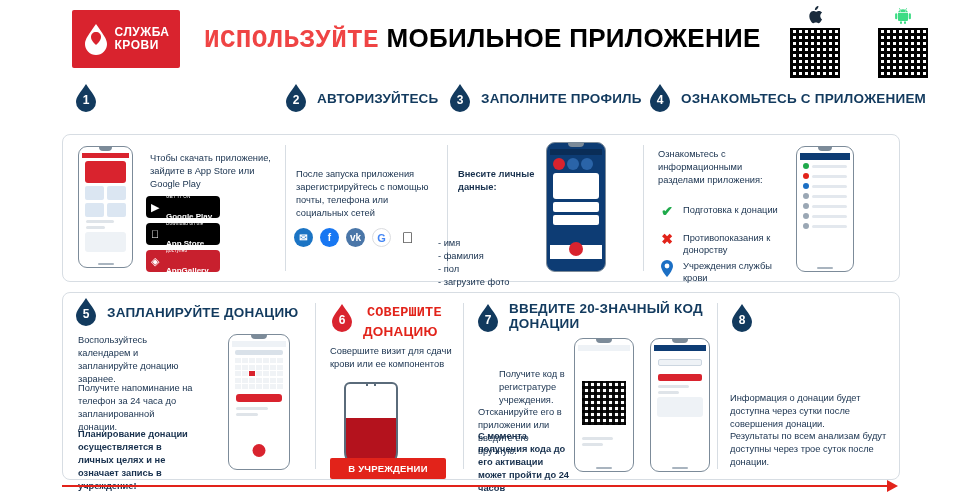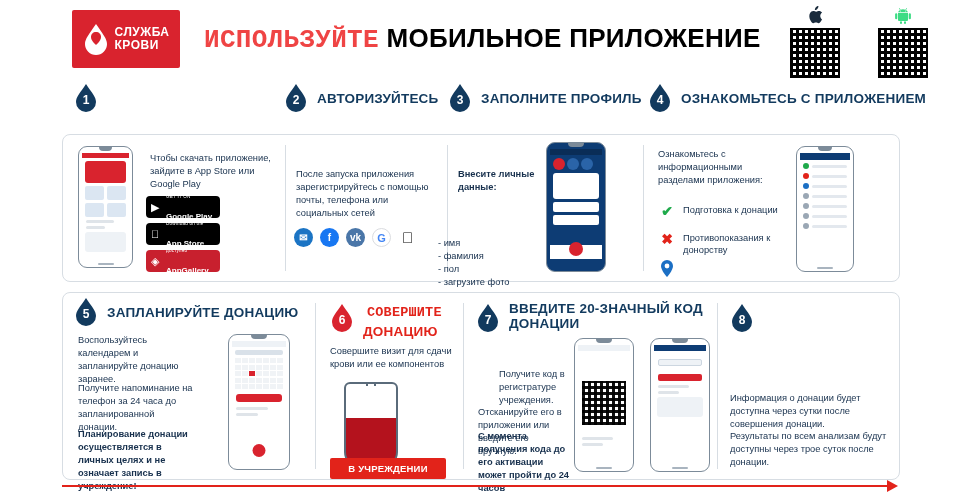--- a/index.html
+++ b/index.html
@@ -386,20 +386,21 @@
   <div class="ic red">✖</div>
   <div class="tt">Противопоказания к донорству</div>
 </div>
 <div class="chk" style="left:658px; top:260px; width:120px;">
   <div class="ic">
     <svg width="14" height="17" viewBox="0 0 14 17">
         <path d="M7 0a6 6 0 0 0-6 6c0 4.5 6 11 6 11s6-6.5 6-11a6 6 0 0 0-6-6z" fill="#1b6fc4"></path>
         <circle cx="7" cy="6" r="2.4" fill="#fff"></circle>
       </svg>
   </div>
+  <div class="tt">Учреждения службы крови</div>
 </div>
 
 <div class="phone" style="left:796px; top:146px; width:58px; height:126px;">
   <div class="notch"></div>
   <div class="screen">
     <div style="height:7px;background:#0d3c74;"></div>
     <div style="margin:3px 3px;display:flex;flex-direction:column;gap:4px;">
       <div style="display:flex;gap:3px;align-items:center;">
           <div style="width:6px;height:6px;border-radius:50%;background:#1faa4b;"></div>
           <div style="flex:1;height:3px;background:#e3e8ee;border-radius:2px;"></div>

